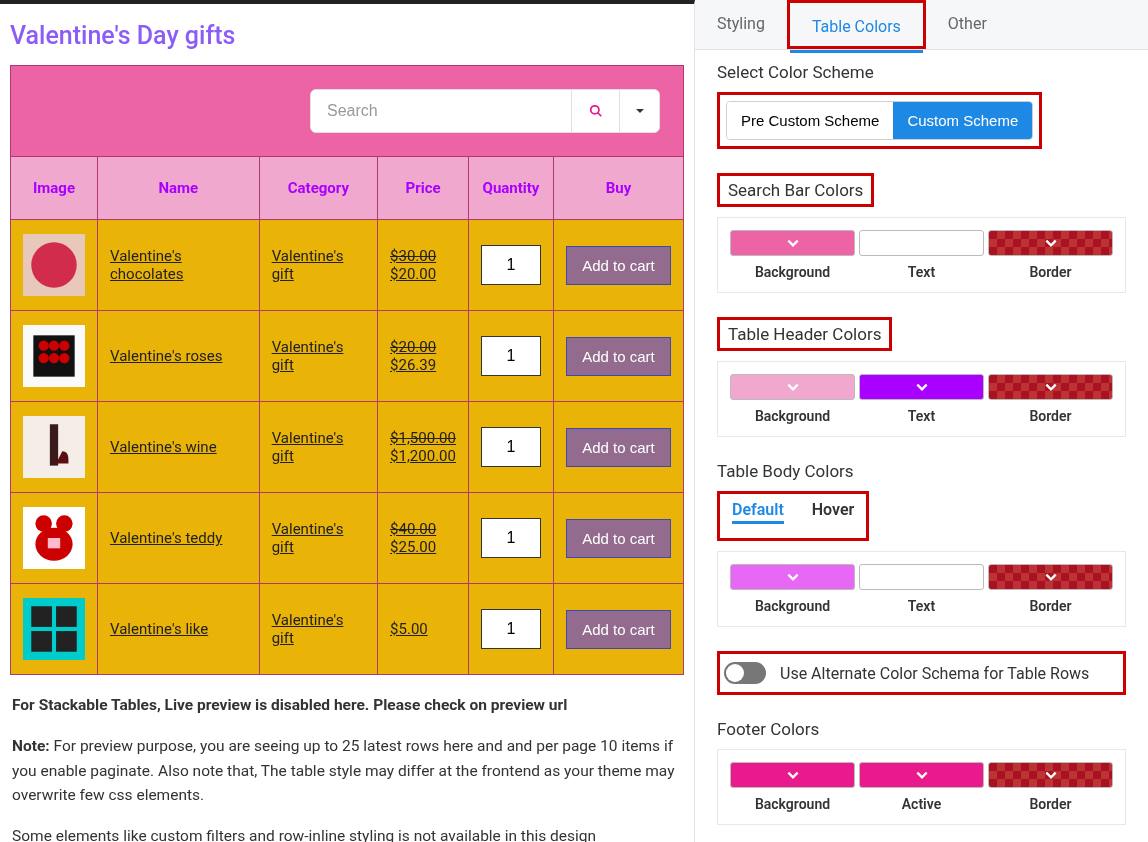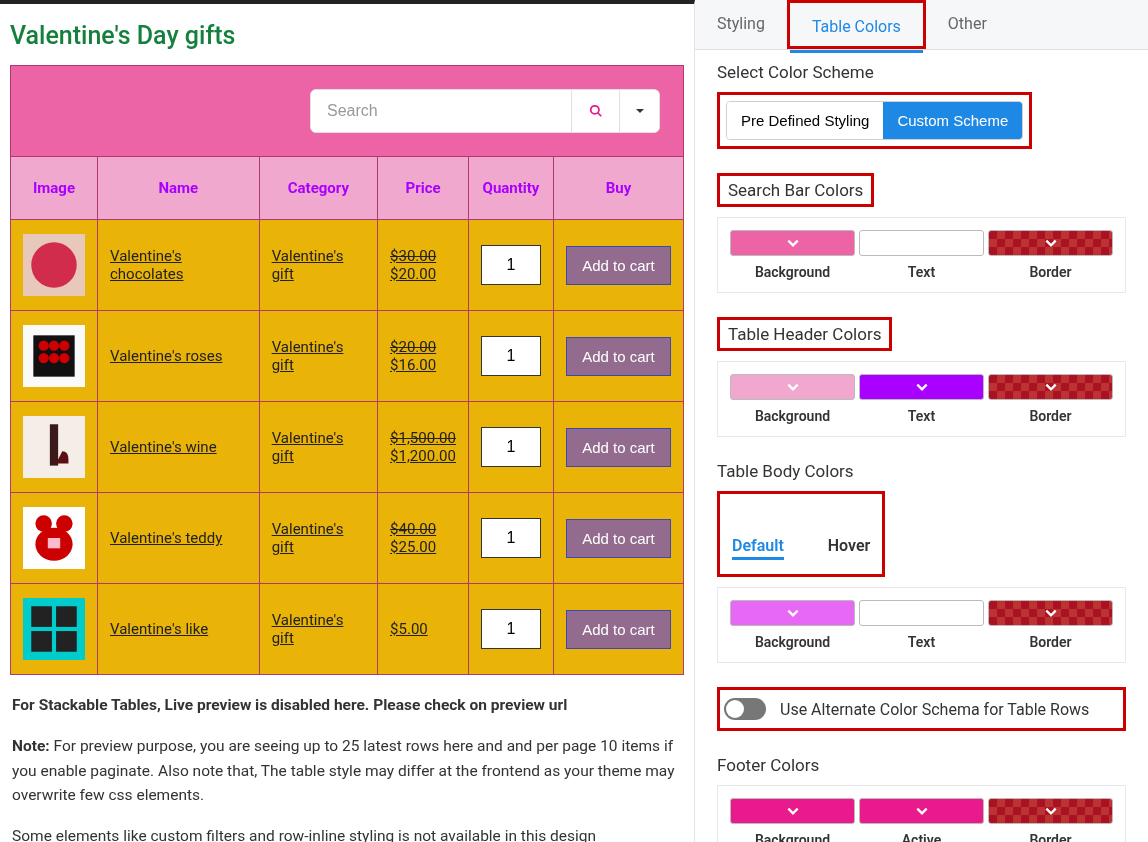--- a/index.html
+++ b/index.html
@@ -1,20 +1,20 @@
 <!DOCTYPE html>
 <html><head>
 <meta charset="utf-8">
 <style>
 * { box-sizing: border-box; margin: 0; padding: 0; }
 body { font-family: -apple-system, "Segoe UI", Roboto, Arial, sans-serif; background: #fff; color: #333; width: 1148px; height: 842px; overflow: hidden; display: flex; }
 .left-panel { width: 695px; height: 100%; border-top: 4px solid #222; border-right: 1px solid #e3e3e3; padding: 0 10px 10px 10px; overflow: hidden; }
 .right-panel { flex: 1; background: #fff; height: 100%; }
 
-.page-title { font-size: 25px; font-weight: 500; padding: 17px 0 15px 0; color: #15803d; }
+.page-title { font-size: 25px; font-weight: 500; padding: 17px 0 15px 0; color: #8b5cf6; }
 
 .search-wrap { background: #ed64a6; border: 1px solid #b03a6e; border-bottom: none; padding: 23px; display: flex; justify-content: flex-end; align-items: center; }
 .search-box { display: flex; background: #fff; border-radius: 6px; overflow: hidden; height: 44px; border: 1px solid #e0e0e0; }
 .search-input { border: none; outline: none; padding: 0 16px; font-size: 16px; width: 260px; color: #8b5cf6; }
 .search-input::placeholder { color: #999; }
 .search-btn { width: 48px; background: #fff; border: none; border-left: 1px solid #e0e0e0; display: flex; align-items: center; justify-content: center; cursor: pointer; }
 .search-dd { width: 40px; background: #fff; border: none; border-left: 1px solid #e0e0e0; display: flex; align-items: center; justify-content: center; cursor: pointer; }
 
 table.ptable { width: 100%; border-collapse: collapse; }
 .ptable thead th { background: #f0a8ce; color: #a900ff; font-weight: 700; font-size: 15px; padding: 22px 6px; border: 1px solid #b03a6e; text-align: center; }
@@ -40,21 +40,21 @@
 .scheme-btn { padding: 10px 14px; font-size: 15px; background: #fff; border: none; cursor: pointer; }
 .scheme-btn.active { background: #1e88e5; color: #fff; }
 
 .color-row { display: flex; gap: 4px; border: 1px solid #e8e8e8; padding: 12px; }
 .color-cell { flex: 1; text-align: center; }
 .color-swatch { height: 26px; border-radius: 3px; border: 1px solid #bbb; margin-bottom: 8px; display: flex; align-items: center; justify-content: center; cursor: pointer; }
 .color-swatch.checker { background-image: repeating-conic-gradient(#b33 0% 25%, #a12 0% 50%); background-size: 16px 16px; }
 .chev { width: 14px; height: 14px; }
 .color-caption { font-size: 14px; font-weight: 600; color: #333; }
 
-.sub-tabs { display: flex; gap: 44px; padding: 2px 2px 10px 2px; margin-top: 36px; }
+.sub-tabs { display: flex; gap: 28px; padding: 2px 2px 10px 2px; }
 .sub-tab { font-size: 16px; cursor: pointer; color: #333; font-weight: 600; padding-bottom: 2px; }
 .sub-tab.active { color: #1e88e5; border-bottom: 3px solid #1e88e5; }
 
 .toggle-row { display: flex; align-items: center; gap: 14px; padding: 8px 4px; }
 .toggle { width: 42px; height: 22px; border-radius: 12px; background: #777; position: relative; cursor: pointer; }
 .toggle::after { content: ''; position: absolute; left: 2px; top: 2px; width: 18px; height: 18px; background: #fff; border-radius: 50%; }
 .toggle-label { font-size: 16px; }
 </style>
 </head>
 <body>
@@ -117,21 +117,21 @@
               <circle cx="40" cy="20" r="5" fill="#c00"></circle>
               <circle cx="20" cy="32" r="5" fill="#c00"></circle>
               <circle cx="30" cy="32" r="5" fill="#c00"></circle>
               <circle cx="40" cy="32" r="5" fill="#c00"></circle>
             </svg>
           </td>
         <td><a class="link">Valentine's roses</a></td>
         <td><a class="link">Valentine's gift</a></td>
         <td>
             <span class="price-old">$20.00</span>
-            <span class="price-new">$16.00</span>
+            <span class="price-new">$26.39</span>
           </td>
         <td style="text-align:center"><input class="qty-input" value="1" style=""></td>
         <td><button class="cart-btn">Add to cart</button></td>
       </tr>
       <tr>
         <td>
             <svg class="prod-img" viewBox="0 0 60 60">
               <rect width="60" height="60" fill="#f5eee6"></rect>
               <rect x="26" y="8" width="8" height="40" fill="#3a1a1a"></rect>
               <path d="M38 34 q6 0 6 8 l0 4 l-12 0 z" fill="#5b0f12"></path>
@@ -199,21 +199,21 @@
     <div class="redbox" style="display:inline-block">
         <div class="tab-item active">Table Colors</div>
       </div>
     <div class="tab-item">Other</div>
   </div>
 
   <div class="section">
     <div class="section-label">Select Color Scheme</div>
     <div class="redbox" style="padding:6px;width:fit-content">
       <div class="scheme-row">
-        <button class="scheme-btn">Pre Defined Styling</button>
+        <button class="scheme-btn">Pre Custom Scheme</button>
         <button class="scheme-btn active">Custom Scheme</button>
       </div>
     </div>
   </div>
 
   <div class="section">
     <span class="redbox section-label" style="padding:4px 8px">Search Bar Colors</span>
     <div class="color-row">
       <div class="color-cell">
           <div class="color-swatch" style="background:#ed64a6">

